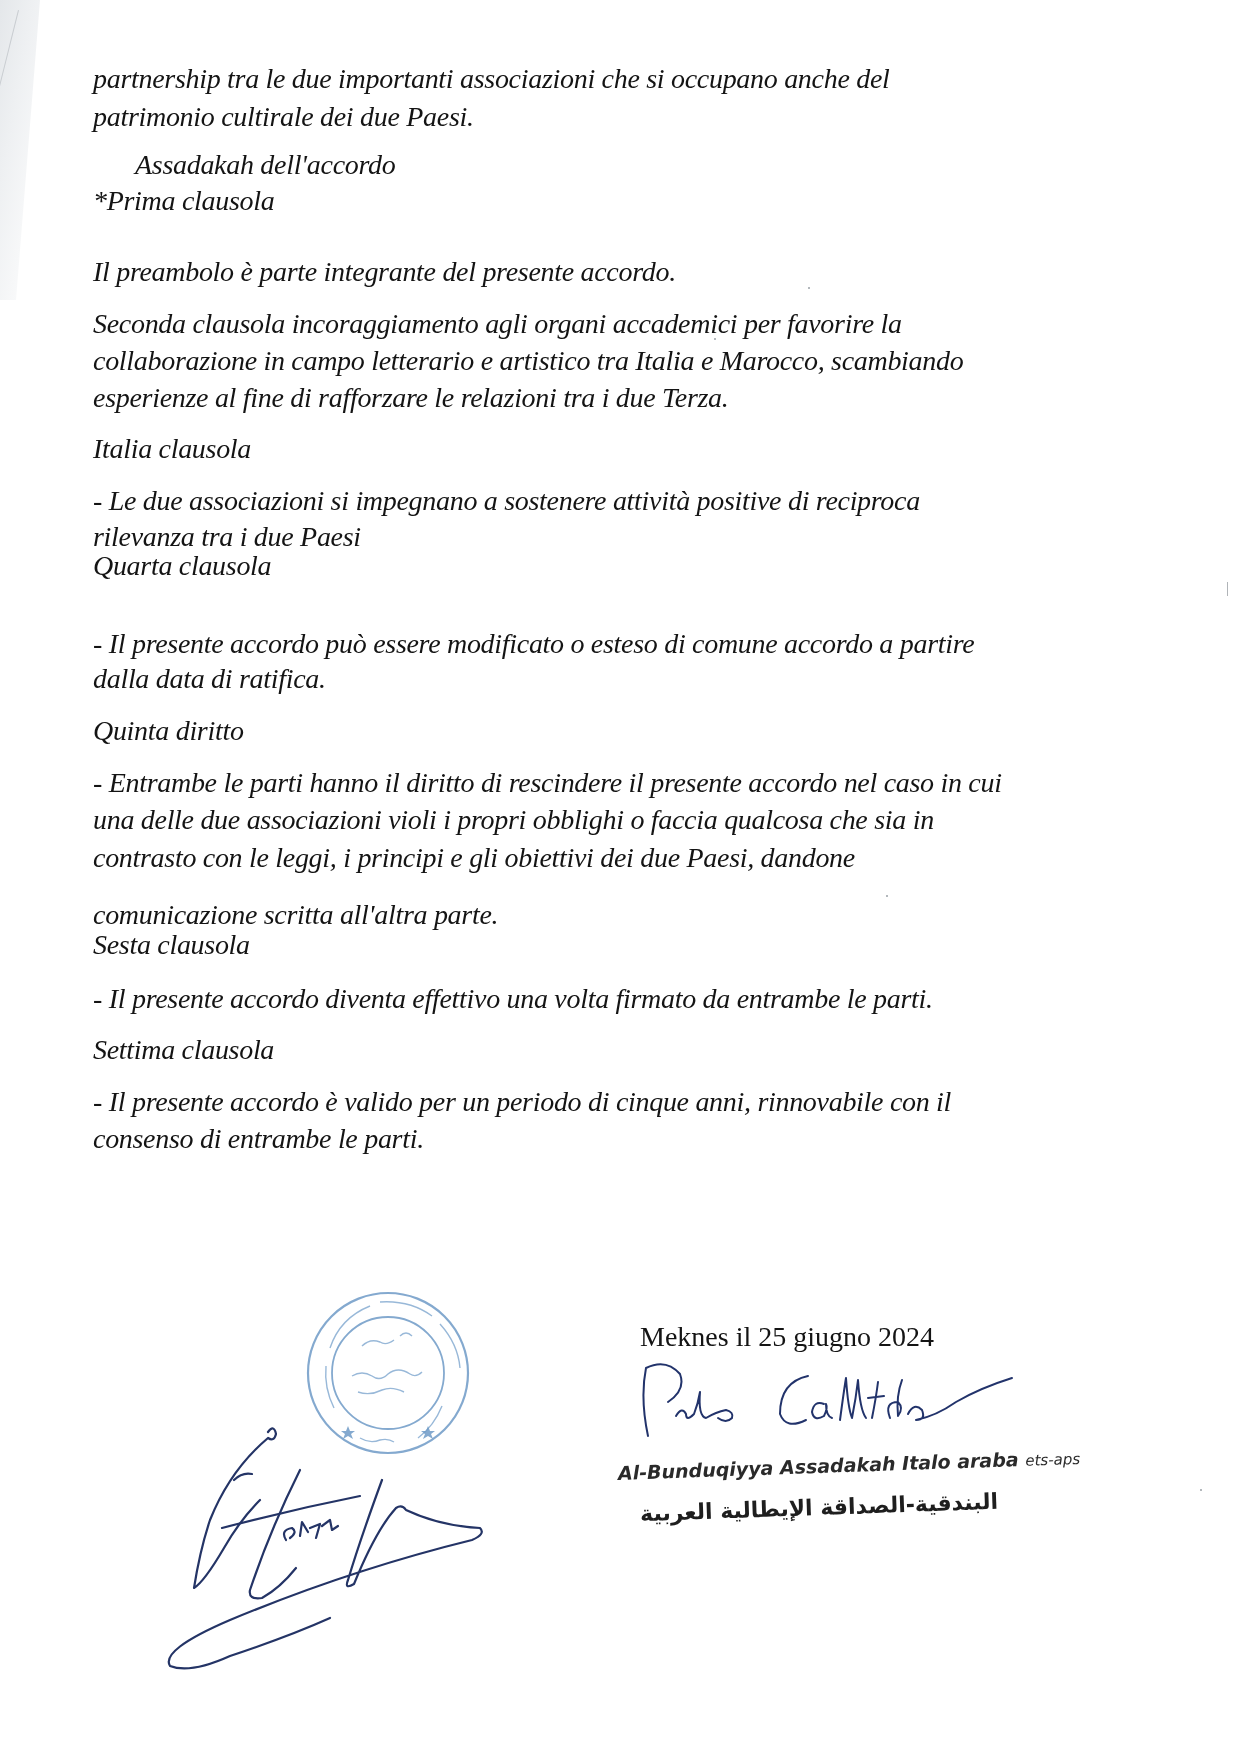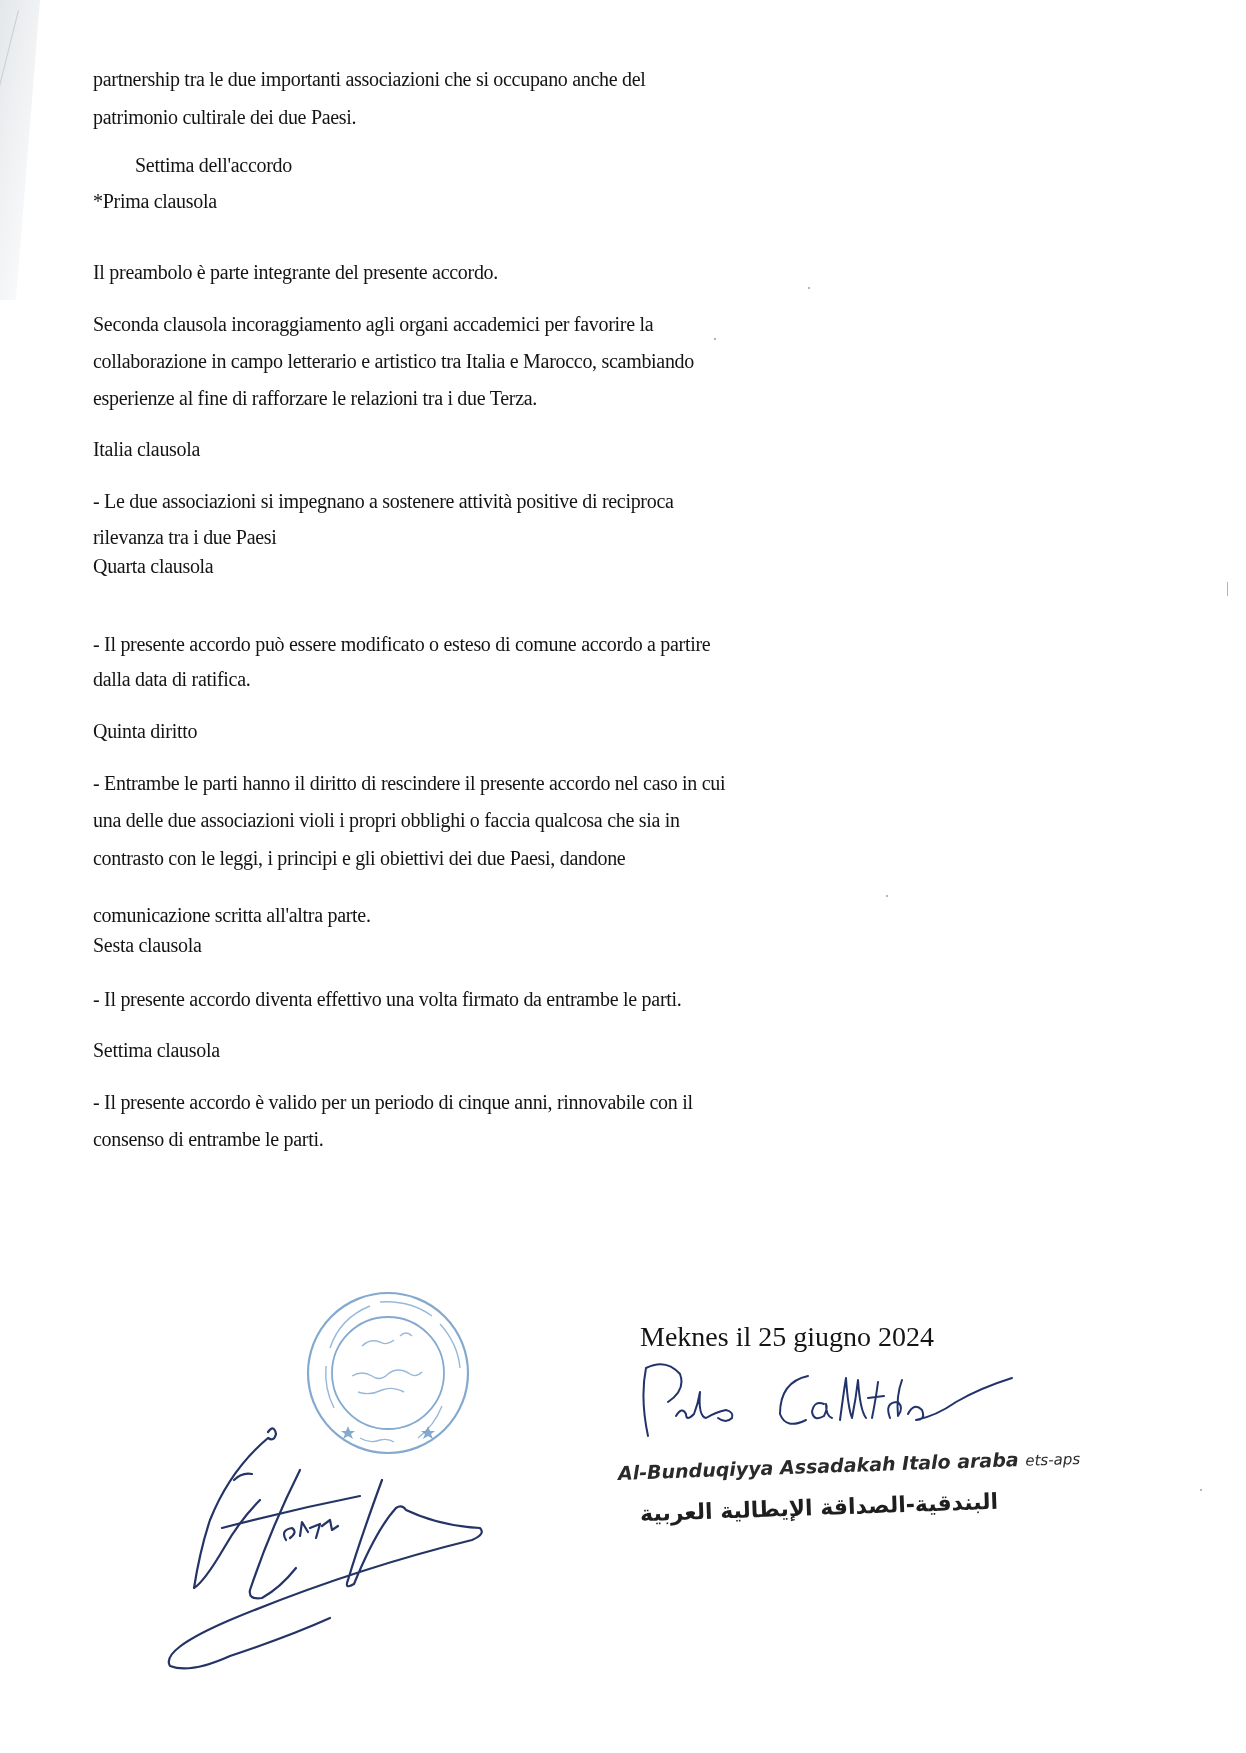--- a/index.html
+++ b/index.html
@@ -36,24 +36,25 @@
     }
     .page {
       position: absolute;
       left: 93px;
       top: 0;
       width: 1100px;
     }
     .line {
       position: absolute;
       left: 0;
-      font-size: 20px;
+      font-size: 28px;
       line-height: 34px;
       white-space: nowrap;
       letter-spacing: -0.3px;
+      font-style: italic;
     }
     .indent {
       left: 42px;
     }
     .date {
       position: absolute;
       left: 640px;
       top: 1320px;
       font-size: 28px;
       line-height: 34px;
@@ -133,21 +134,21 @@
 <div class="tick-mark"></div>
 <div class="speck" style="left:808px; top:287px;"></div>
 <div class="speck" style="left:714px; top:338px;"></div>
 <div class="speck" style="left:886px; top:895px;"></div>
 <div class="speck" style="left:1200px; top:1489px;"></div>
 
 <div class="page">
   <div class="line" style="top:62px;">partnership tra le due importanti associazioni che si occupano anche del</div>
   <div class="line" style="top:100px;">patrimonio cultirale dei due Paesi.</div>
 
-  <div class="line indent" style="top:148px;">Settima dell'accordo</div>
+  <div class="line indent" style="top:148px;">Assadakah dell'accordo</div>
 
   <div class="line" style="top:184px;">*Prima clausola</div>
   <div class="line" style="top:255px;">Il preambolo è parte integrante del presente accordo.</div>
 
   <div class="line" style="top:307px;">Seconda clausola incoraggiamento agli organi accademici  per favorire la</div>
   <div class="line" style="top:344px;text-align:right;">collaborazione in campo letterario e artistico tra Italia e Marocco, scambiando</div>
   <div class="line" style="top:381px;">esperienze al fine di rafforzare le relazioni tra i due Terza.</div>
 
   <div class="line" style="top:432px;">Italia clausola</div>
   <div class="line" style="top:484px;">- Le due associazioni si impegnano a sostenere attività positive di reciproca</div>

